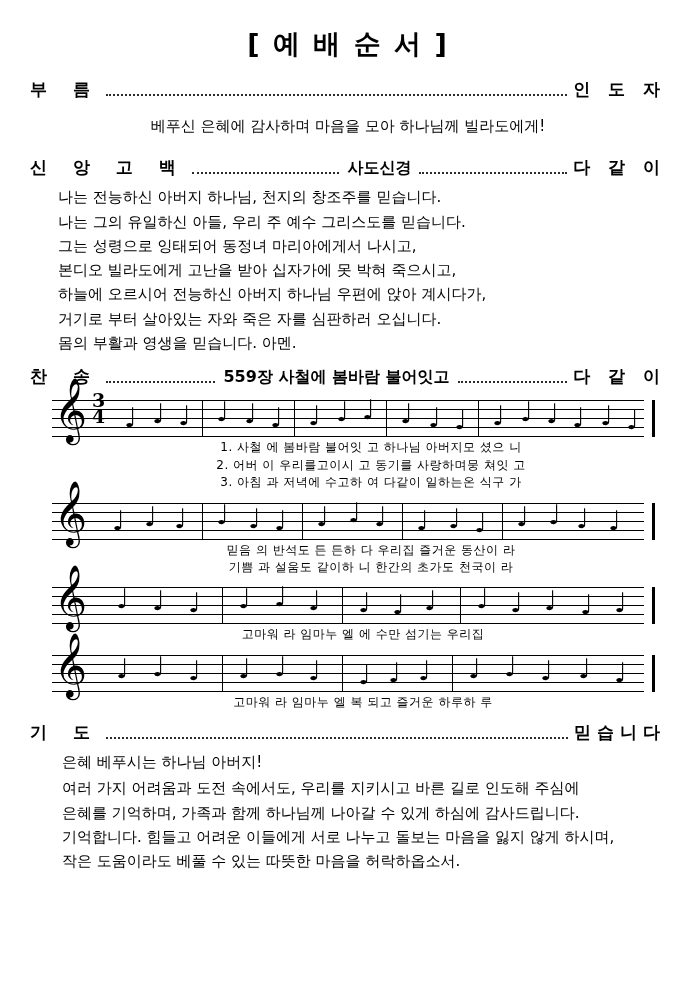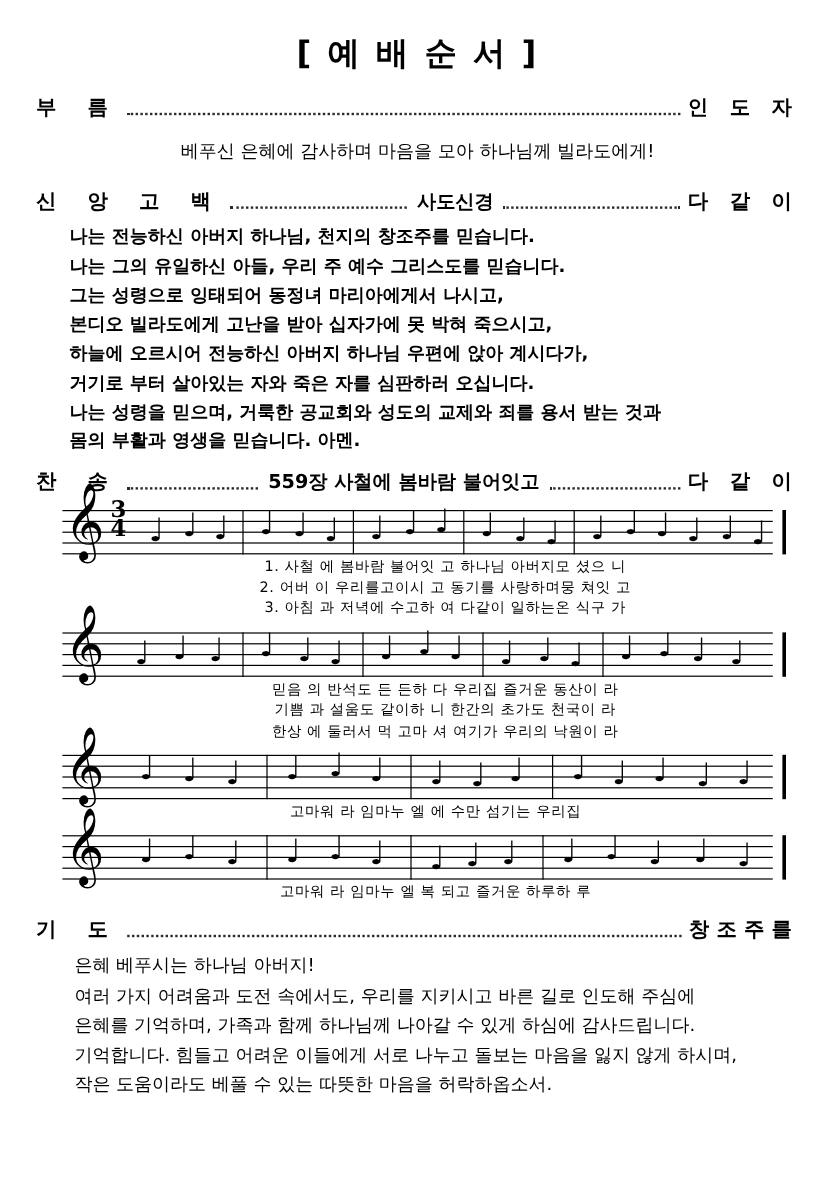--- a/index.html
+++ b/index.html
@@ -72,21 +72,20 @@
     margin: 8px 0 10px 0;
   }
   .para.center-ish {
     text-align: center;
     margin: 14px 0 18px 0;
   }
   .creed {
     font-size: 15px;
     line-height: 1.62;
     margin: 6px 0 10px 28px;
-    font-weight: bold;
   }
   .creed div { white-space: nowrap; }
 
   .prayer {
     font-size: 15px;
     line-height: 1.62;
     margin: 4px 0 0 32px;
   }
   .prayer div.first { margin-bottom: 2px; }
 
@@ -187,21 +186,20 @@
     <span class="dots"></span>
     <span class="sec-right">다 같 이</span>
   </div>
   <div class="creed">
     <div>나는 전능하신 아버지 하나님, 천지의 창조주를 믿습니다.</div>
     <div>나는 그의 유일하신 아들, 우리 주 예수 그리스도를 믿습니다.</div>
     <div>그는 성령으로 잉태되어 동정녀 마리아에게서 나시고,</div>
     <div>본디오 빌라도에게 고난을 받아 십자가에 못 박혀 죽으시고,</div>
     <div>하늘에 오르시어 전능하신 아버지 하나님 우편에 앉아 계시다가,</div>
     <div>거기로 부터 살아있는 자와 죽은 자를 심판하러 오십니다.</div>
-    <div>나는 성령을 믿으며, 거룩한 공교회와 성도의 교제와 죄를 용서 받는 것과</div>
     <div>몸의 부활과 영생을 믿습니다. 아멘.</div>
   </div>
 
   <div class="section-row">
     <span class="sec-left">찬      송</span>
     <span class="dots"></span>
     <span class="sec-mid">559장 사철에 봄바람 불어잇고</span>
     <span class="dots"></span>
     <span class="sec-right">다 같 이</span>
   </div>
@@ -277,21 +275,20 @@
         <span class="barline" style="left:450px;"></span>
         <span class="note" style="left:464px; top:6px;">♩</span>
         <span class="note" style="left:496px; top:4px;">♩</span>
         <span class="note" style="left:524px; top:8px;">♩</span>
         <span class="note" style="left:556px; top:10px;">♩</span>
         <span class="barline end" style="left:600px;"></span>
       </div>
       <div class="lyrics">
         <div class="lyricline">믿음 의 반석도 든 든하 다   우리집 즐거운  동산이  라</div>
         <div class="lyricline">기쁨 과 설움도 같이하  니    한간의 초가도  천국이  라</div>
-        <div class="lyricline">한상 에 둘러서 먹 고마 셔   여기가 우리의  낙원이  라</div>
       </div>
     </div>
 
     <div class="staff-block">
       <div class="staff">
         <div class="line"></div>
           <div class="line"></div>
           <div class="line"></div>
           <div class="line"></div>
           <div class="line"></div>
@@ -350,21 +347,21 @@
       <div class="lyrics-c">
         <div class="lyricline">고마워  라  임마누  엘  복 되고  즐거운 하루하  루</div>
       </div>
     </div>
 
   </div>
 
   <div class="section-row">
     <span class="sec-left">기      도</span>
     <span class="dots"></span>
-    <span class="sec-right">창조주를</span>
+    <span class="sec-right">믿습니다</span>
   </div>
   <div class="prayer">
     <div class="first">은혜 베푸시는 하나님 아버지!</div>
     <div>여러 가지 어려움과 도전 속에서도, 우리를 지키시고 바른 길로 인도해 주심에</div>
     <div>은혜를 기억하며, 가족과 함께 하나님께 나아갈 수 있게 하심에 감사드립니다.</div>
     <div>기억합니다. 힘들고 어려운 이들에게 서로 나누고 돌보는 마음을 잃지 않게 하시며,</div>
     <div>작은 도움이라도 베풀 수 있는 따뜻한 마음을 허락하옵소서.</div>
   </div>
 
 </div>

